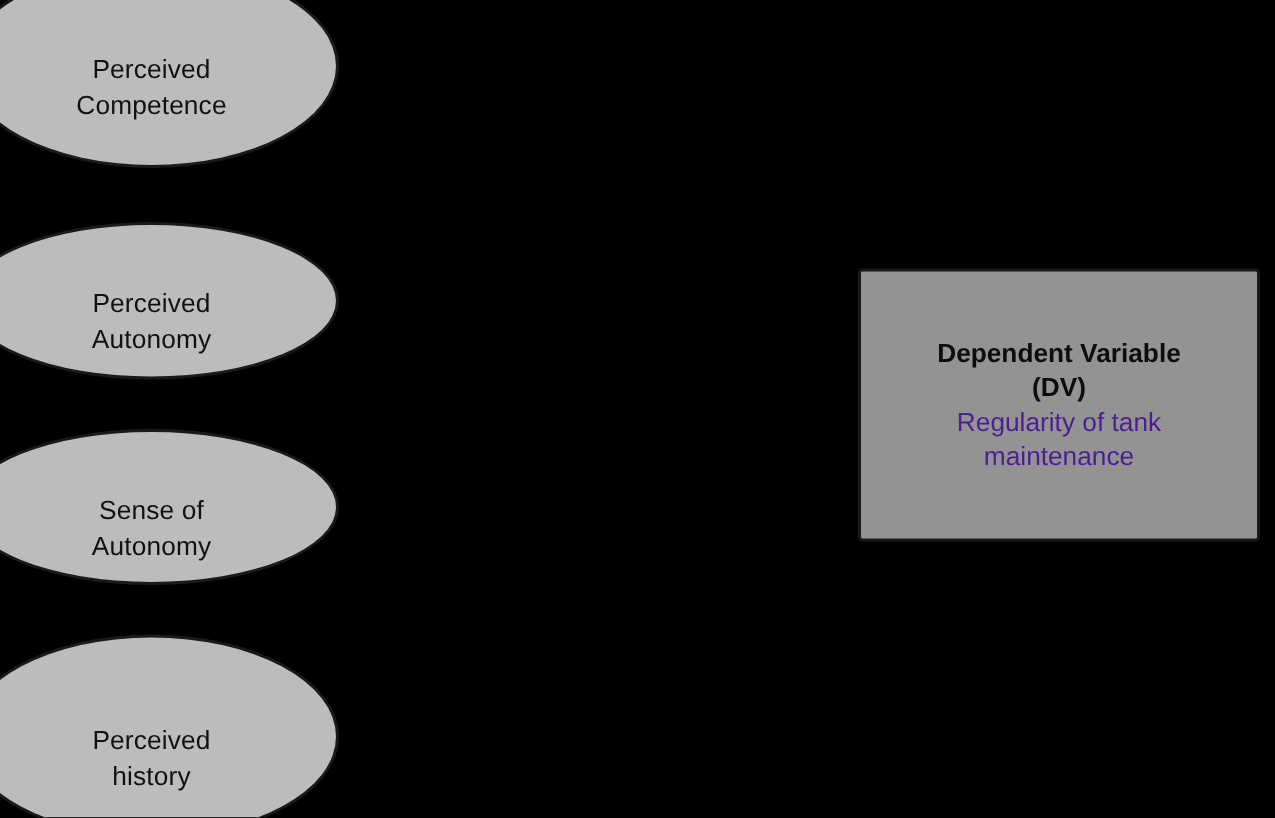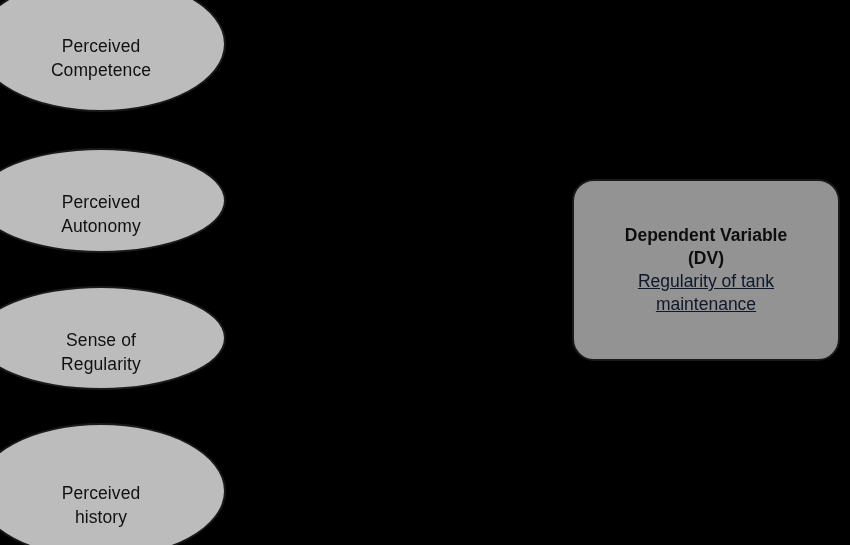--- a/index.html
+++ b/index.html
@@ -48,62 +48,61 @@
   
   #dv-node {
     position: absolute;
     box-sizing: border-box;
     left: 572px;
     top: 179px;
     width: 268px;
     height: 182px;
     background: #939393;
     border: 2px solid #1a1a1a;
-    border-radius: 22px;
+    border-radius: 3px;
     display: flex;
     flex-direction: column;
     align-items: center;
     justify-content: center;
     text-align: center;
     padding: 0 14px;
   }
   #dv-node .dv-title {
     color: #0d0d0d;
     font-size: 17.5px;
     font-weight: bold;
     line-height: 1.32;
     white-space: pre-line;
   }
   #dv-node .dv-subtitle {
-    color: #0f172a;
+    color: #4c1d95;
     font-size: 17.5px;
     font-weight: normal;
     line-height: 1.32;
     white-space: pre-line;
-    text-decoration: underline;
   }
 </style>
 </head>
 <body>
 
 <div id="diagram">
 
   <div class="iv-node" id="iv-0">
     <span class="node-label">Perceived
 Competence</span>
   </div>
 
   <div class="iv-node" id="iv-1">
     <span class="node-label">Perceived
 Autonomy</span>
   </div>
 
   <div class="iv-node" id="iv-2">
     <span class="node-label">Sense of
-Regularity</span>
+Autonomy</span>
   </div>
 
   <div class="iv-node" id="iv-3">
     <span class="node-label">Perceived
 history</span>
   </div>
 
   <div id="dv-node">
     <div class="dv-title">Dependent Variable
 (DV)</div>

